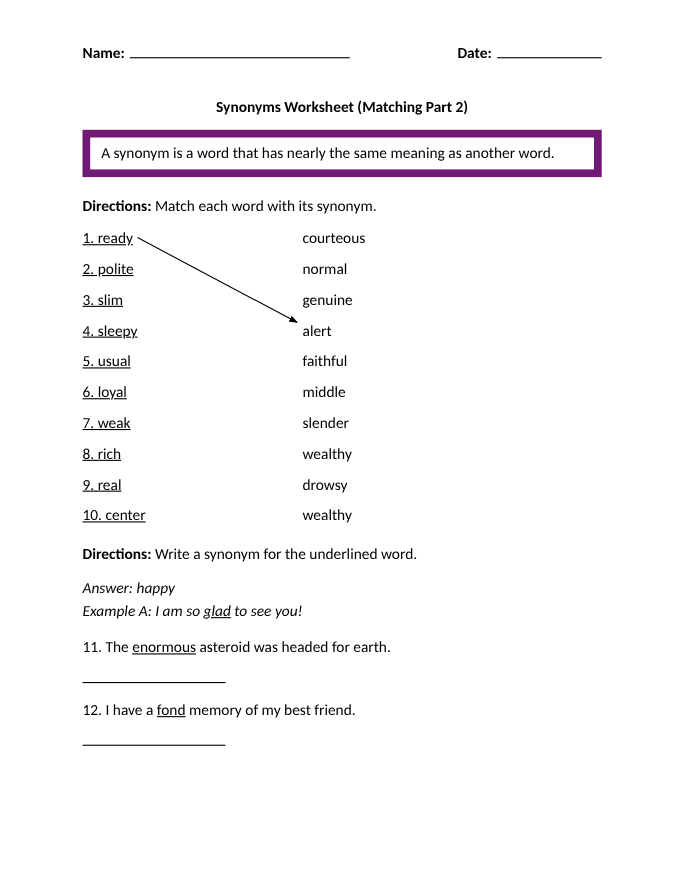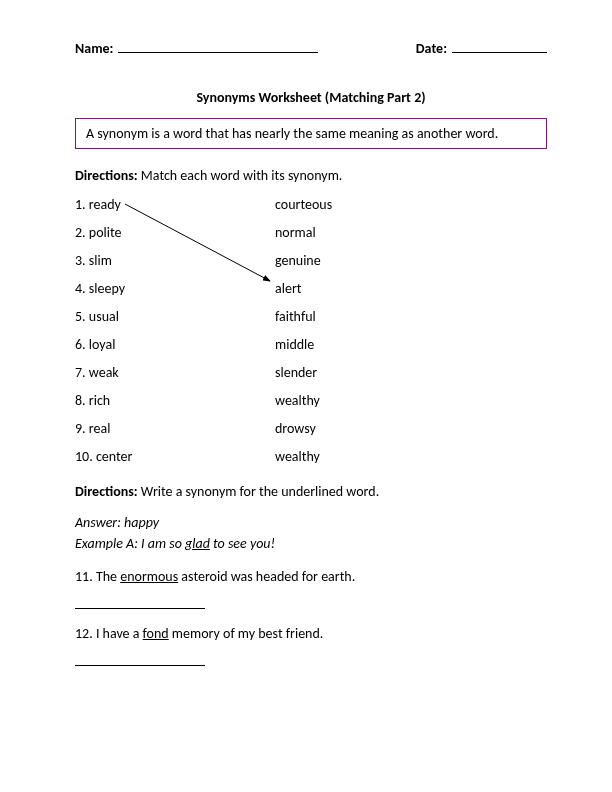--- a/index.html
+++ b/index.html
@@ -39,21 +39,21 @@
     .date-blank {
       width: 95px;
     }
     .title {
       text-align: center;
       font-weight: bold;
       margin-bottom: 12px;
       margin-top: 32px;
     }
     .definition-box {
-      border: 1px solid #701a75;
+      border: 7px solid #701a75;
       padding: 6px 10px;
       margin-bottom: 18px;
     }
     .directions-label {
       font-weight: bold;
       display: inline;
     }
     .directions-text {
       display: inline;
     }
@@ -63,20 +63,21 @@
     .matching-container {
       position: relative;
       margin-bottom: 18px;
     }
     .matching-row {
       display: flex;
       margin-bottom: 11px;
     }
     .left-col {
       width: 200px;
+      text-decoration: underline;
     }
     .right-col {
       flex: 1;
     }
     .arrow-svg {
       position: absolute;
       top: 0;
       left: 0;
       pointer-events: none;
     }

